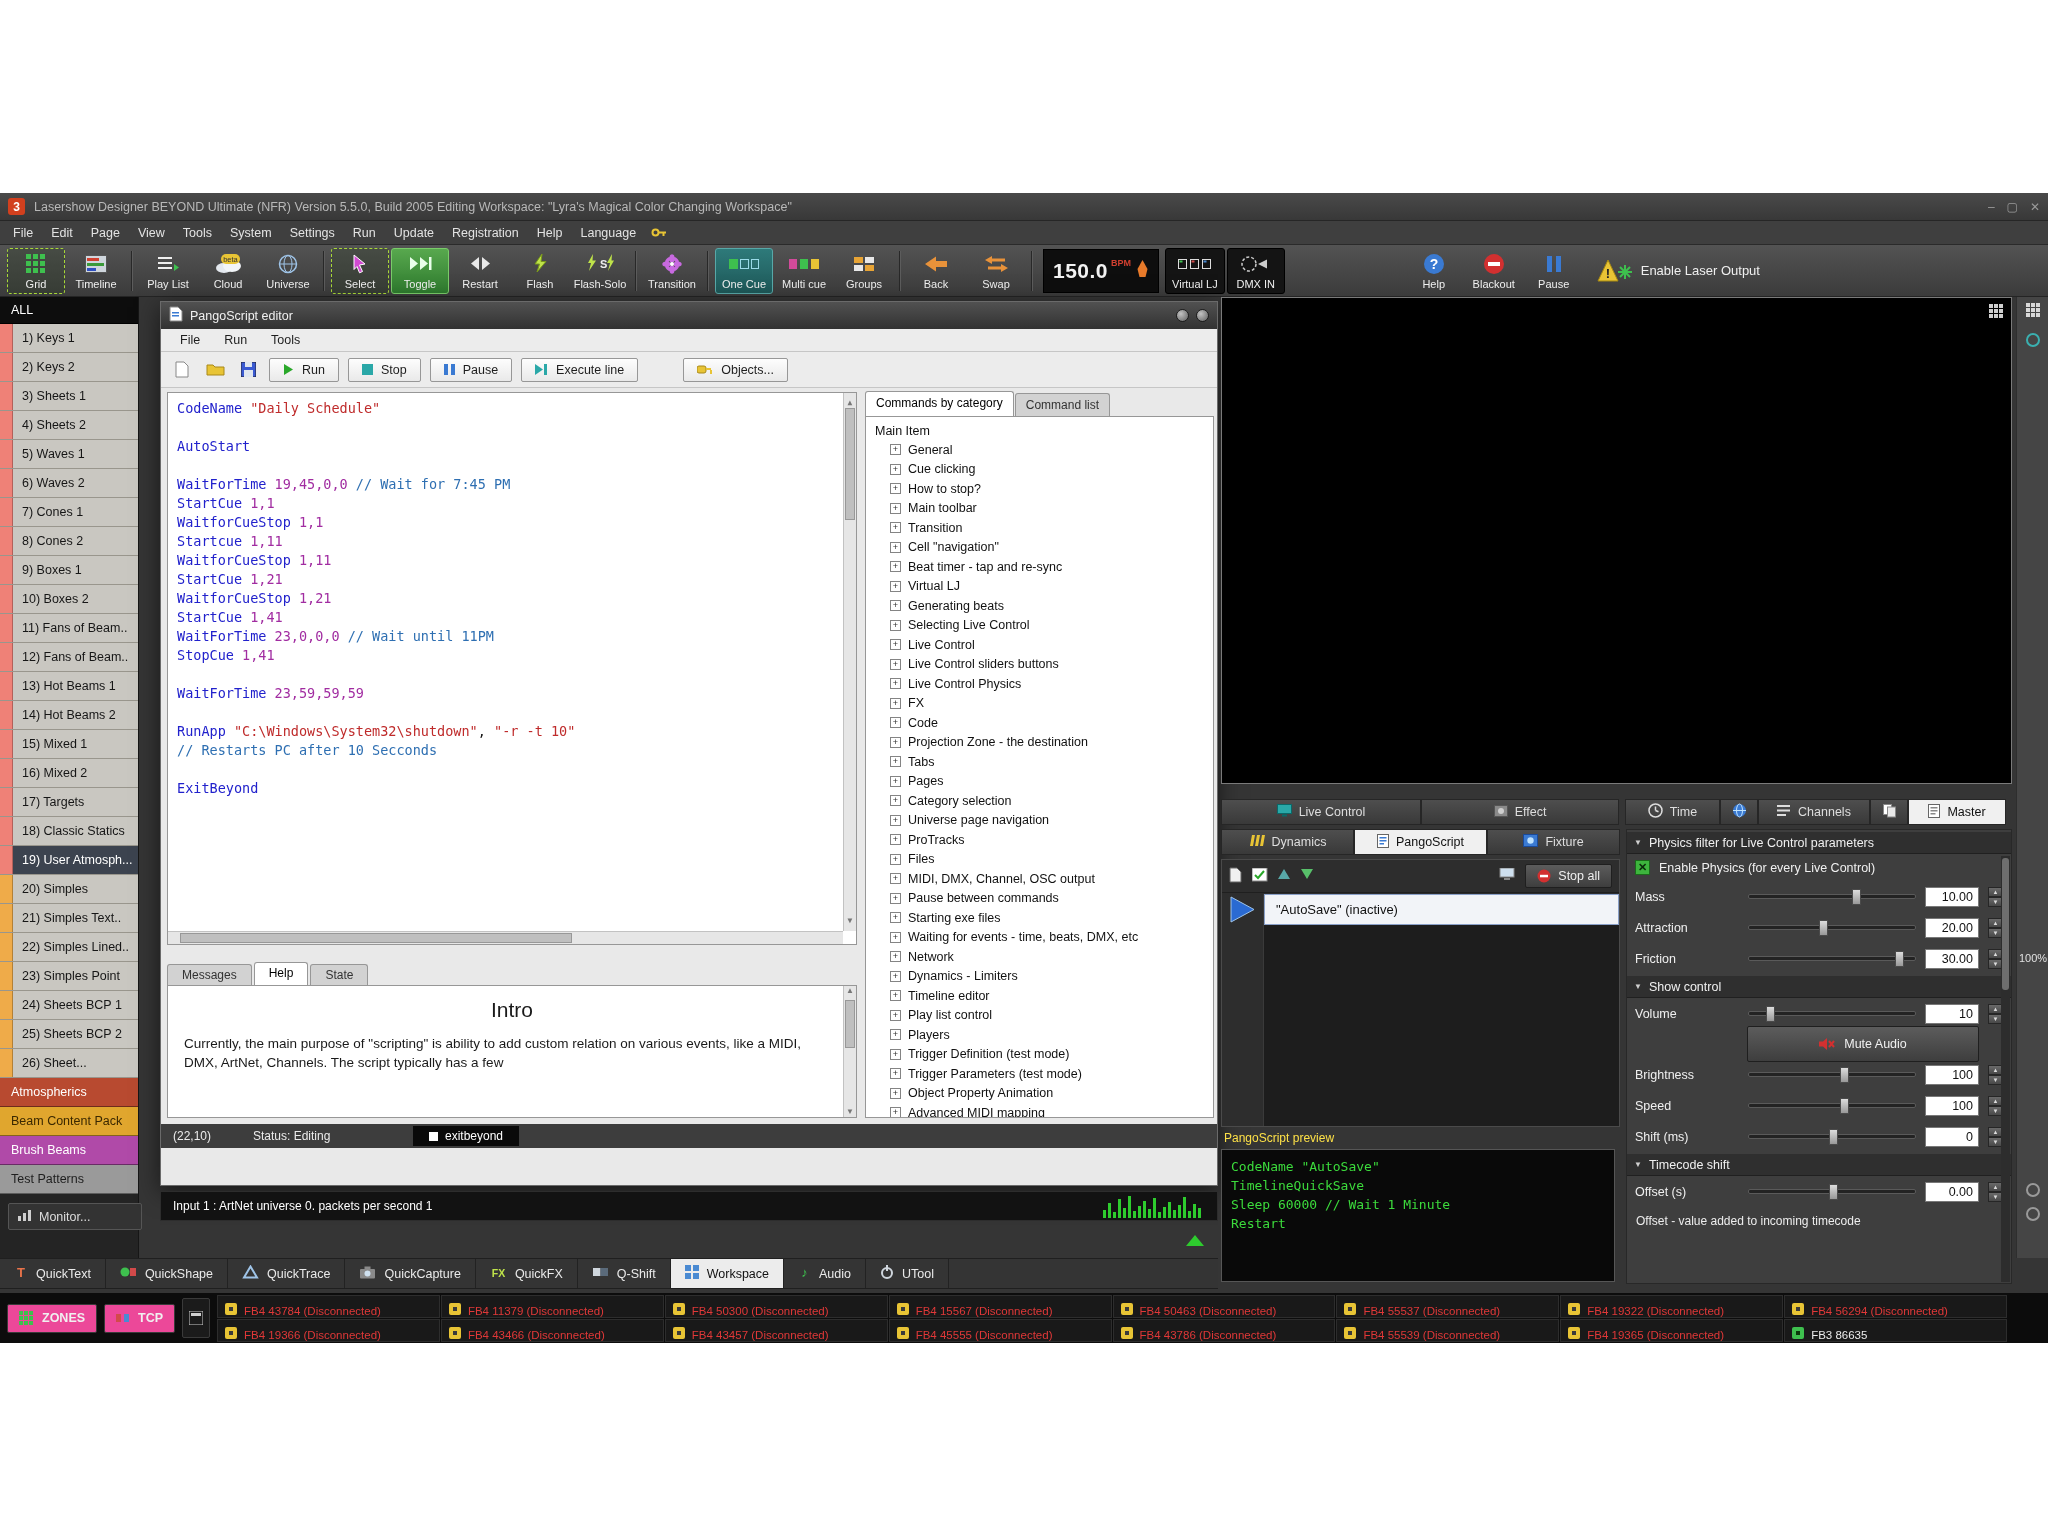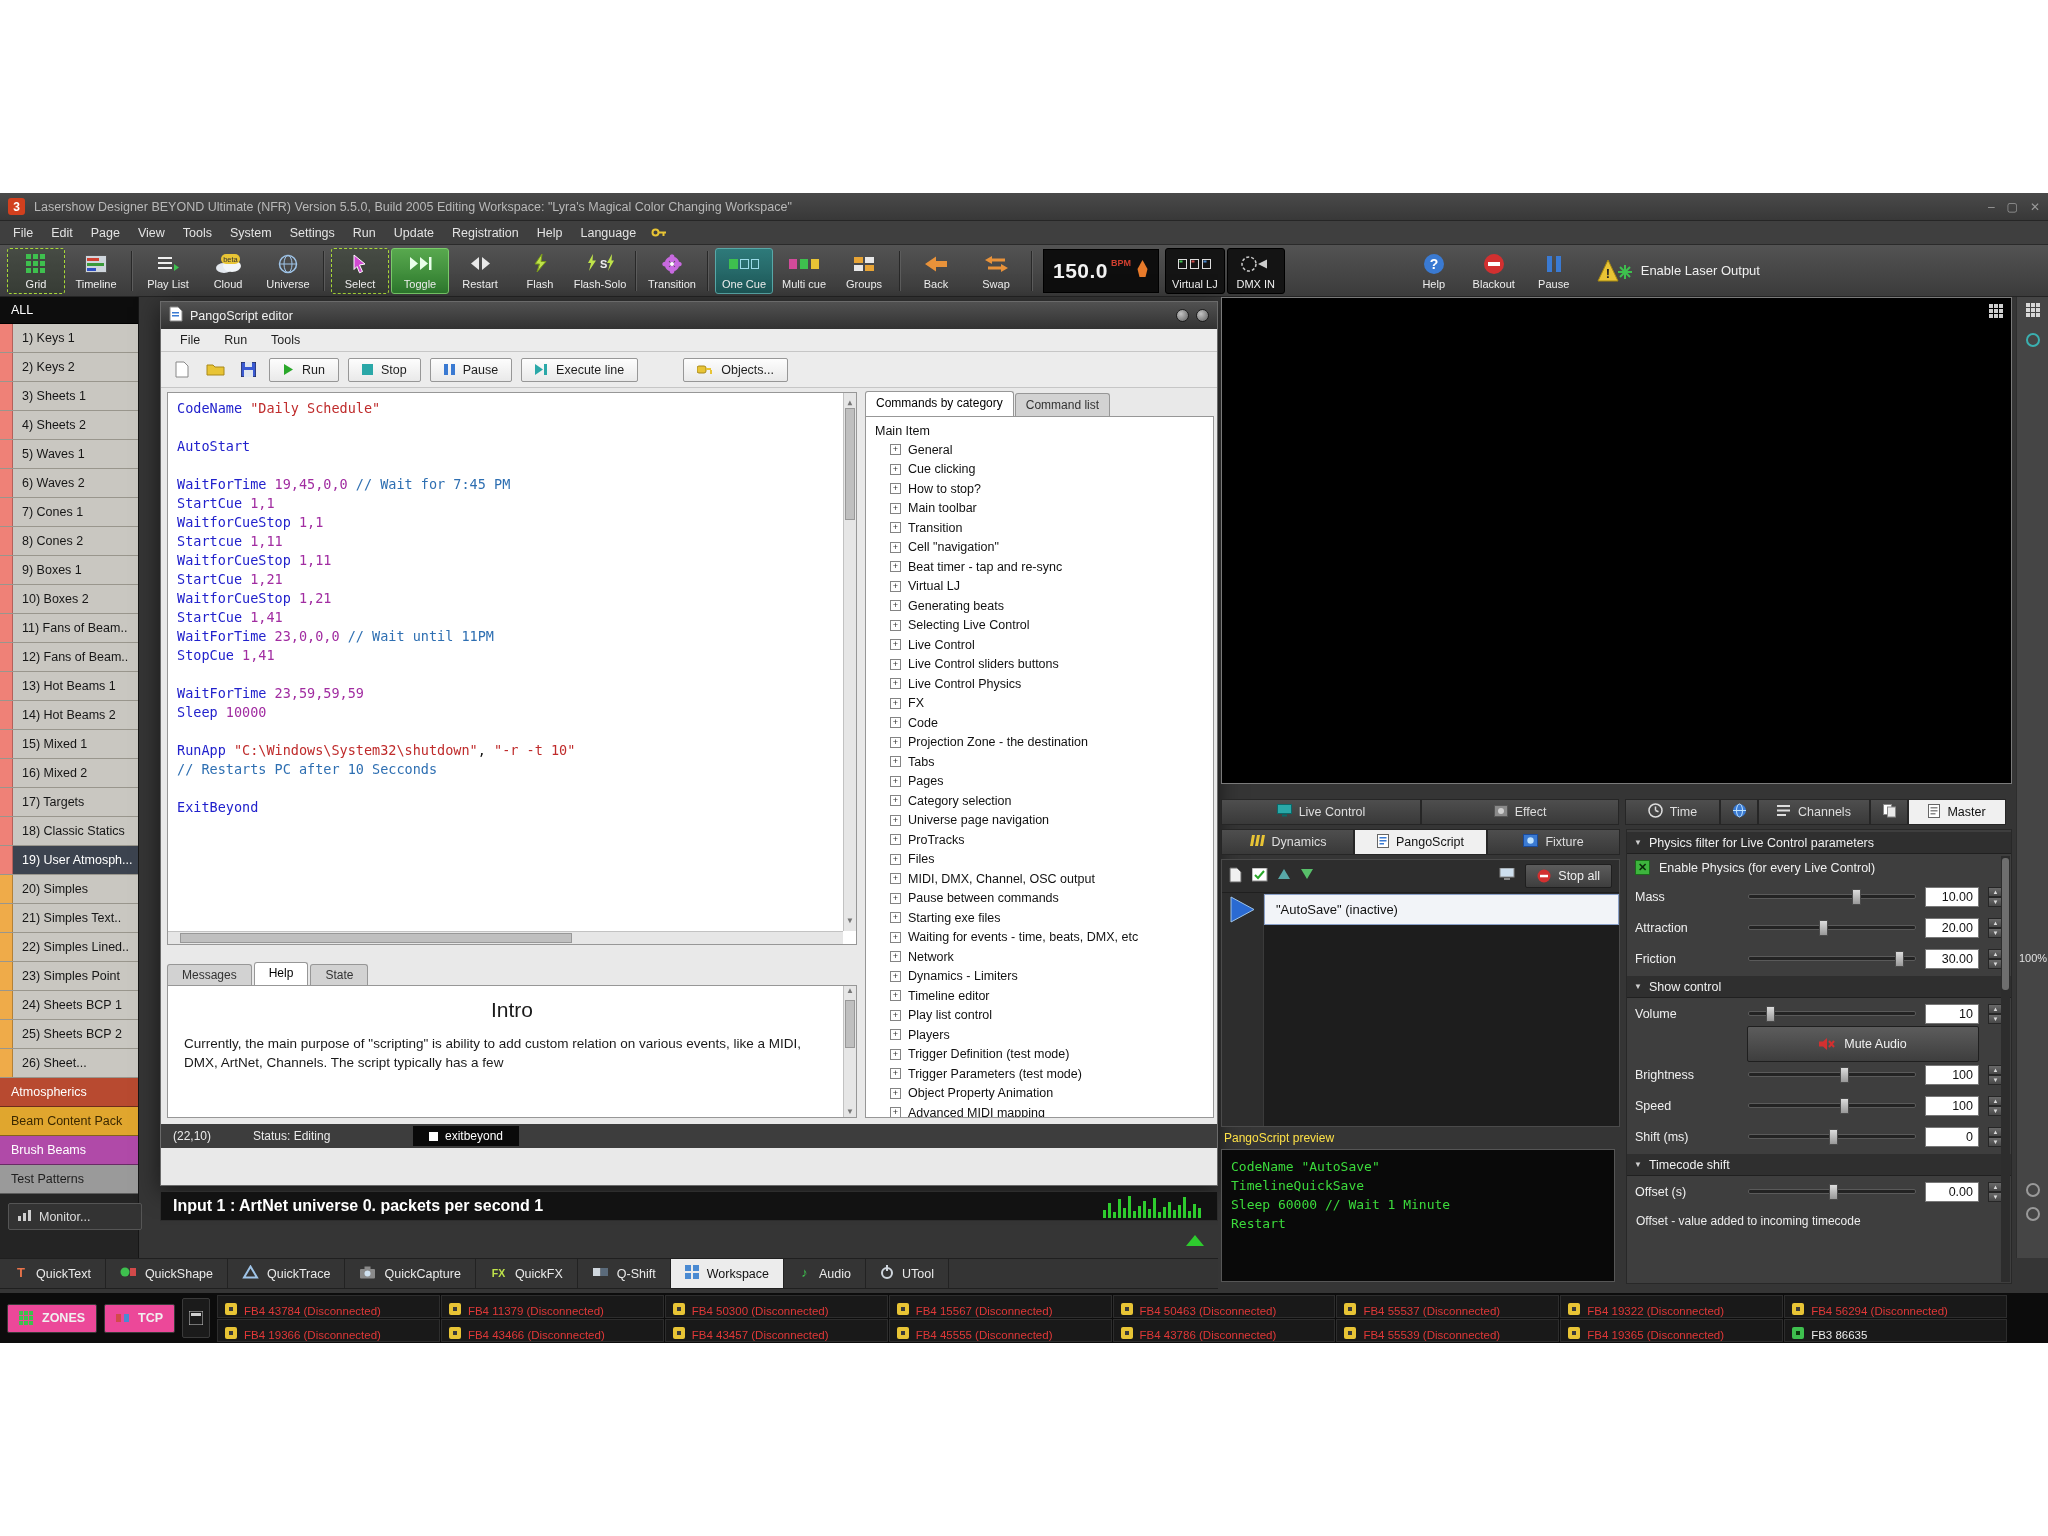--- a/index.html
+++ b/index.html
@@ -122,21 +122,21 @@
   .ph-val{width:54px;height:20px;background:#fff;color:#111;border:1px solid #787878;display:flex;align-items:center;justify-content:flex-end;padding-right:5px;font-size:12.5px;flex:none}
   .spin{width:15px;height:20px;display:flex;flex-direction:column;flex:none}
   .spin span{flex:1;background:linear-gradient(#6a6a6a,#484848);border:1px solid #262626;color:#ddd;font-size:6px;display:flex;align-items:center;justify-content:center}
   .mute-row{height:30px;display:flex;align-items:center;padding:0 32px 0 120px}
   .mute-btn{flex:1;height:36px;background:linear-gradient(#5c5c5c,#3e3e3e);border:1px solid #1f1f1f;color:#f0f0f0;display:flex;align-items:center;justify-content:center;gap:9px;border-radius:2px;font-size:12.5px}
   .ph-note{padding:7px 9px;color:#ededed;font-size:12px;white-space:nowrap}
   .ph-scroll{position:absolute;right:1px;top:26px;bottom:1px;width:9px;background:#2d2d2d}
   .ph-thumb{position:absolute;left:1px;right:1px;top:2px;height:132px;background:#6e6e6e;border-radius:3px}
 
   
-  .inputbar{position:absolute;left:160px;top:998px;width:1058px;height:30px;background:#121212;border:1px solid #2d2d2d;display:flex;align-items:center;padding:0 12px;color:#fff;font-weight:bold;font-size:16px}
+  .inputbar{position:absolute;left:160px;top:998px;width:1058px;height:30px;background:#121212;border:1px solid #2d2d2d;display:flex;align-items:center;padding:0 12px;color:#fff;font-weight:normal;font-size:12px}
   .meters{margin-left:auto;display:flex;align-items:flex-end;gap:2px;height:24px;padding-right:4px}
   .meter{width:3px;background:#2ecc2e}
   .expand{position:absolute;left:1186px;top:1042px;width:0;height:0;border-left:9px solid transparent;border-right:9px solid transparent;border-bottom:11px solid #2ecc2e}
 
   .quickbar{position:absolute;left:0;top:1065px;width:1218px;height:31px;background:#343434;border-top:1px solid #1f1f1f;border-bottom:1px solid #1f1f1f;display:flex;align-items:stretch}
   .qitem{display:flex;align-items:center;gap:8px;padding:0 14px;border-right:1px solid #222;color:#eaeaea;font-size:12.5px;white-space:nowrap}
   .qitem.selected{background:#ececec;color:#111}
 
   .statusbar{position:absolute;left:0;top:1100px;width:2048px;height:50px;background:#0c0c0c;display:flex;align-items:center;padding:0 7px;gap:7px}
   .zbtn{height:29px;display:flex;align-items:center;gap:8px;padding:0 11px;background:#ec4899;border:1px solid #3a3a3a;color:#f0f0f0;font-weight:bold;font-size:12.5px;border-radius:2px}
@@ -657,21 +657,20 @@
         <div class="cl"><span class="kw">WaitforCueStop </span><span class="num">1,1</span></div>
         <div class="cl"><span class="kw">Startcue </span><span class="num">1,11</span></div>
         <div class="cl"><span class="kw">WaitforCueStop </span><span class="num">1,11</span></div>
         <div class="cl"><span class="kw">StartCue </span><span class="num">1,21</span></div>
         <div class="cl"><span class="kw">WaitforCueStop </span><span class="num">1,21</span></div>
         <div class="cl"><span class="kw">StartCue </span><span class="num">1,41</span></div>
         <div class="cl"><span class="kw">WaitForTime </span><span class="num">23,0,0,0 </span><span class="cmt">// Wait until 11PM</span></div>
         <div class="cl"><span class="kw">StopCue </span><span class="num">1,41</span></div>
         <div class="cl">&nbsp;</div>
         <div class="cl"><span class="kw">WaitForTime </span><span class="num">23,59,59,59</span></div>
-        <div class="cl"><span class="kw">Sleep </span><span class="num">10000</span></div>
         <div class="cl">&nbsp;</div>
         <div class="cl"><span class="kw">RunApp </span><span class="str">"C:\Windows\System32\shutdown"</span><span class="pl">, </span><span class="str">"-r -t 10"</span></div>
         <div class="cl"><span class="cmt">// Restarts PC after 10 Secconds</span></div>
         <div class="cl">&nbsp;</div>
         <div class="cl"><span class="kw">ExitBeyond</span></div>
       </div>
 
     <div class="ed-tabs" id="ed-tabs">
         <div class="ed-tab">Messages</div>
         <div class="ed-tab active">Help</div>

